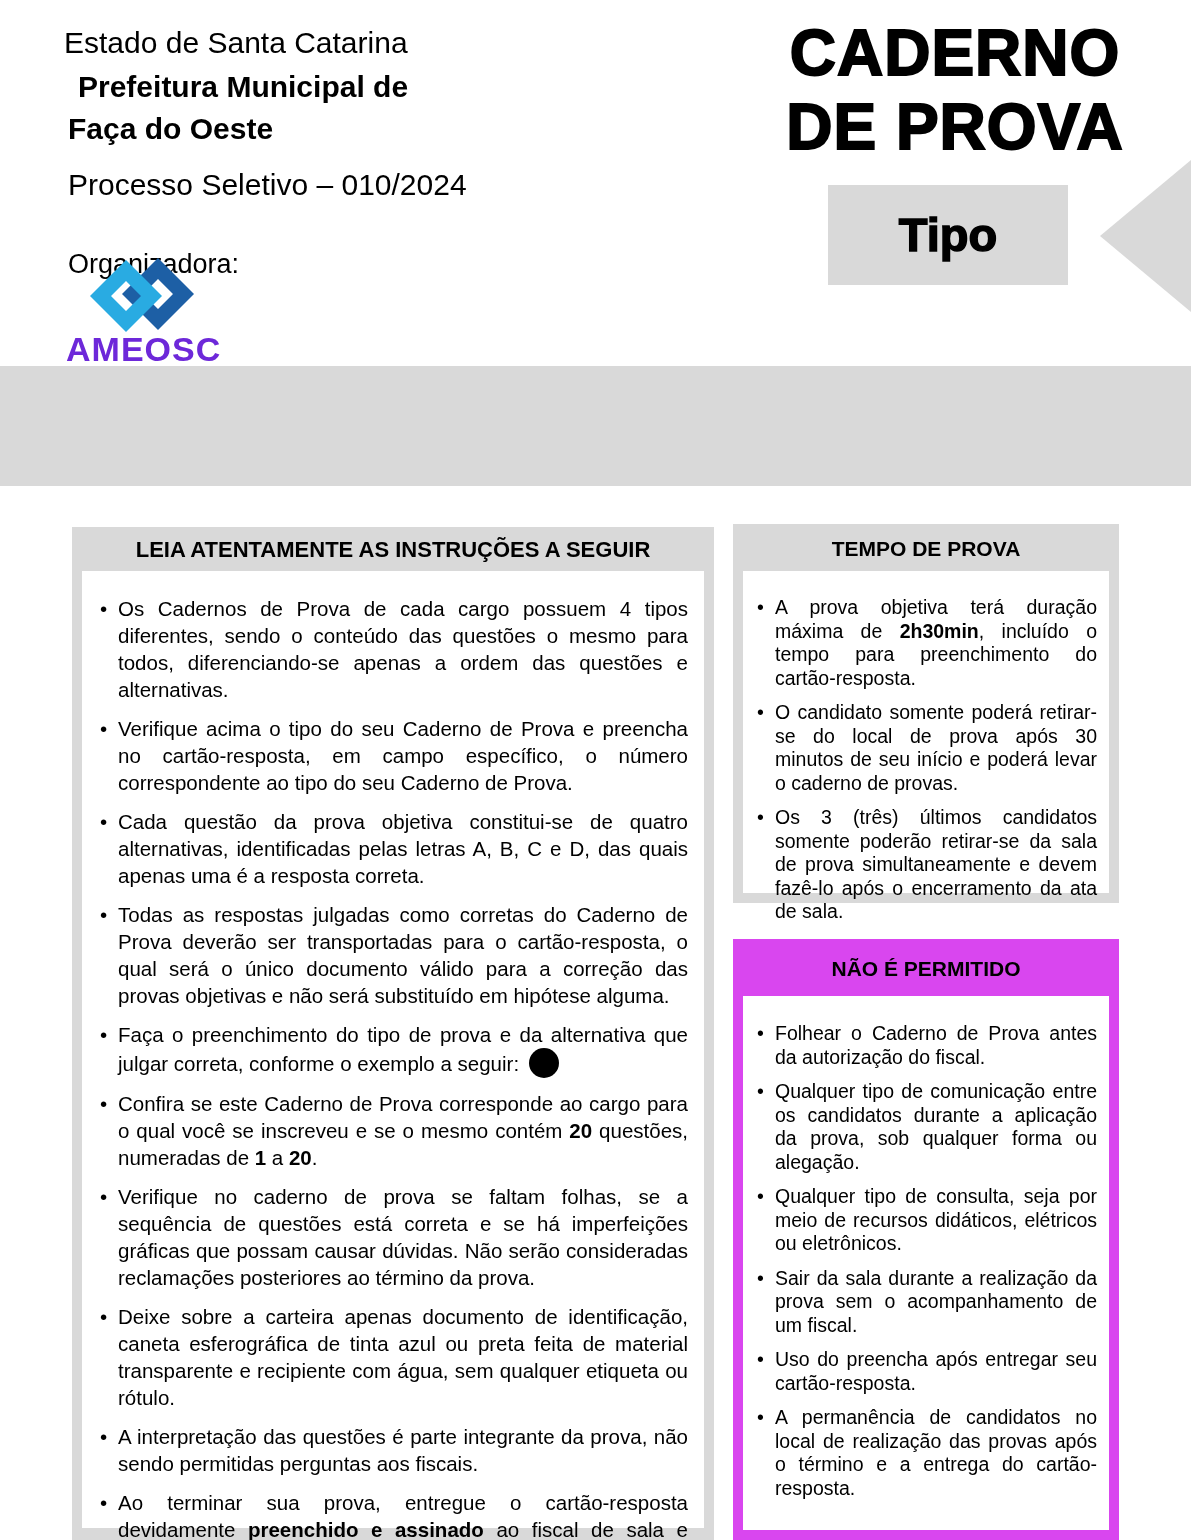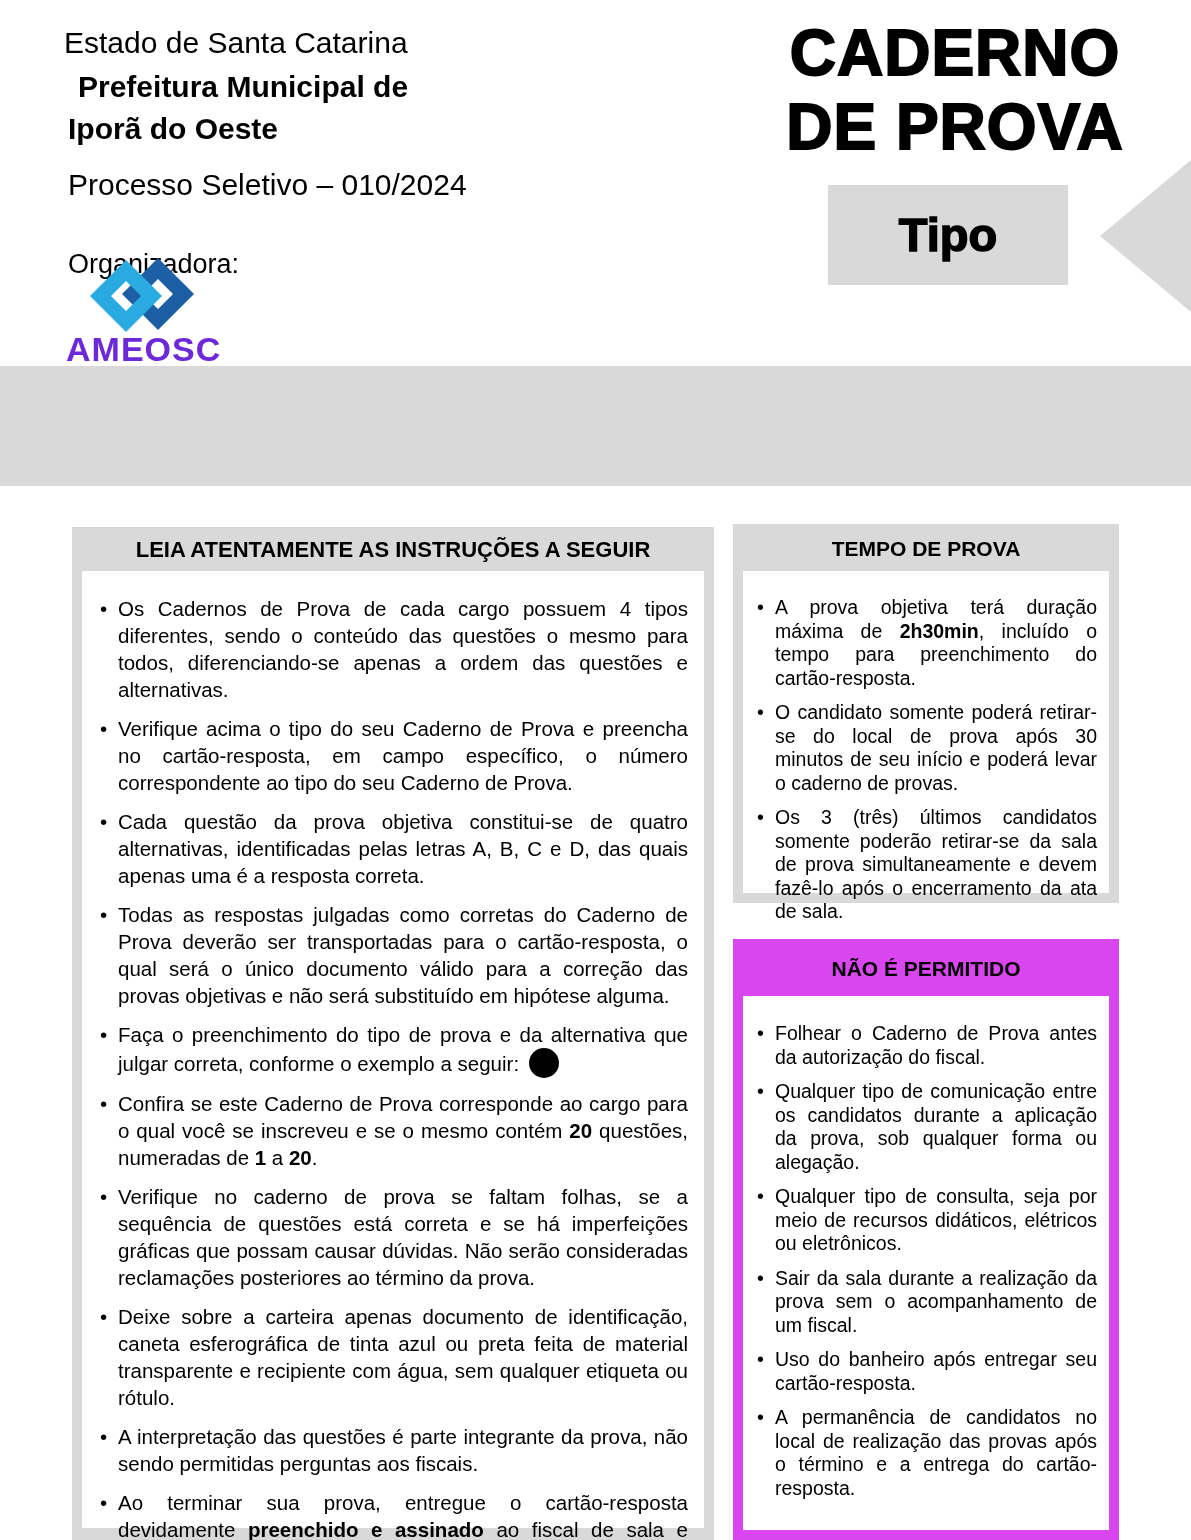--- a/index.html
+++ b/index.html
@@ -65,21 +65,21 @@
   }
   b { font-weight:bold; }
 </style>
 </head>
 <body>
 
 <div class="page">
 
   <div class="abs state">Estado de Santa Catarina</div>
   <div class="abs muni1">Prefeitura Municipal de</div>
-  <div class="abs muni2">Iporã do Oeste</div>
+  <div class="abs muni2">Faça do Oeste</div>
   <div class="abs process">Processo Seletivo – 010/2024</div>
   <div class="abs orglabel">Organizadora:</div>
 
   <div class="abs logo">
     <svg width="120" height="74" viewBox="0 0 120 74">
       <path fill="#1d5fa5" fill-rule="evenodd" d="M76 0 L112 36 L76 72 L40 36 Z  M76 21 L61 36 L76 51 L91 36 Z"></path>
       <path fill="#29abe2" fill-rule="evenodd" d="M44 2 L80 38 L44 74 L8 38 Z  M44 23 L29 38 L44 53 L59 38 Z"></path>
     </svg>
     <div class="logo-text" style="color:#6d28d9;">AMEOSC</div>
   </div>
@@ -129,19 +129,19 @@
   </section>
 
   <section class="panel forbidden-panel" style="background:#d946ef;">
     <div class="panel-title">NÃO É PERMITIDO</div>
     <div class="panel-body">
       <ul class="bullets">
           <li>Folhear o Caderno de Prova antes da autorização do fiscal.</li>
           <li>Qualquer tipo de comunicação entre os candidatos durante a aplicação da prova, sob qualquer forma ou alegação.</li>
           <li>Qualquer tipo de consulta, seja por meio de recursos didáticos, elétricos ou eletrônicos.</li>
           <li>Sair da sala durante a realização da prova sem o acompanhamento de um fiscal.</li>
-          <li>Uso do banheiro após entregar seu cartão-resposta.</li>
+          <li>Uso do preencha após entregar seu cartão-resposta.</li>
           <li>A permanência de candidatos no local de realização das provas após o término e a entrega do cartão-resposta.</li>
         </ul>
     </div>
   </section>
 
 </div>
 
 </body></html>

